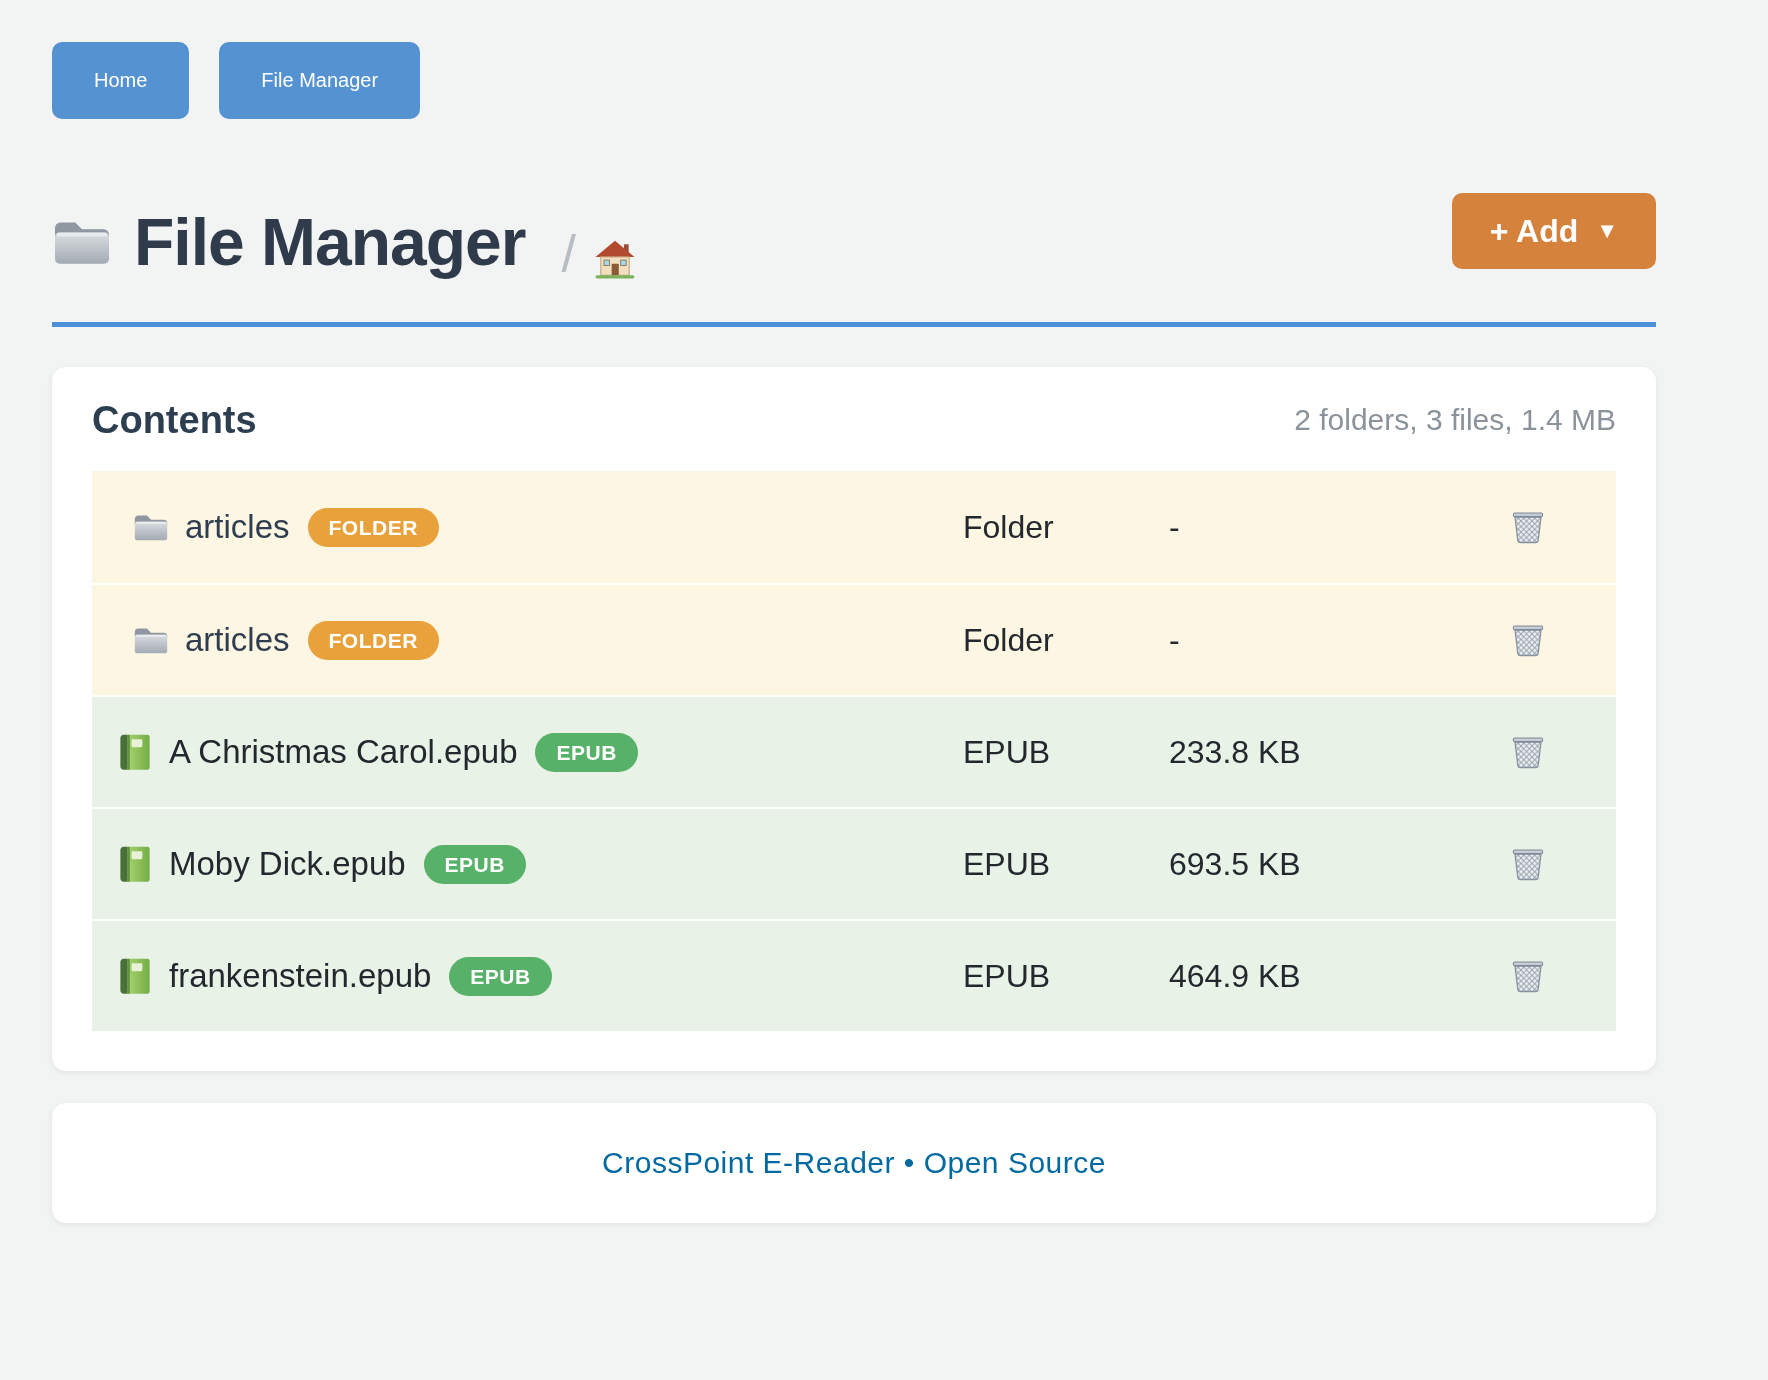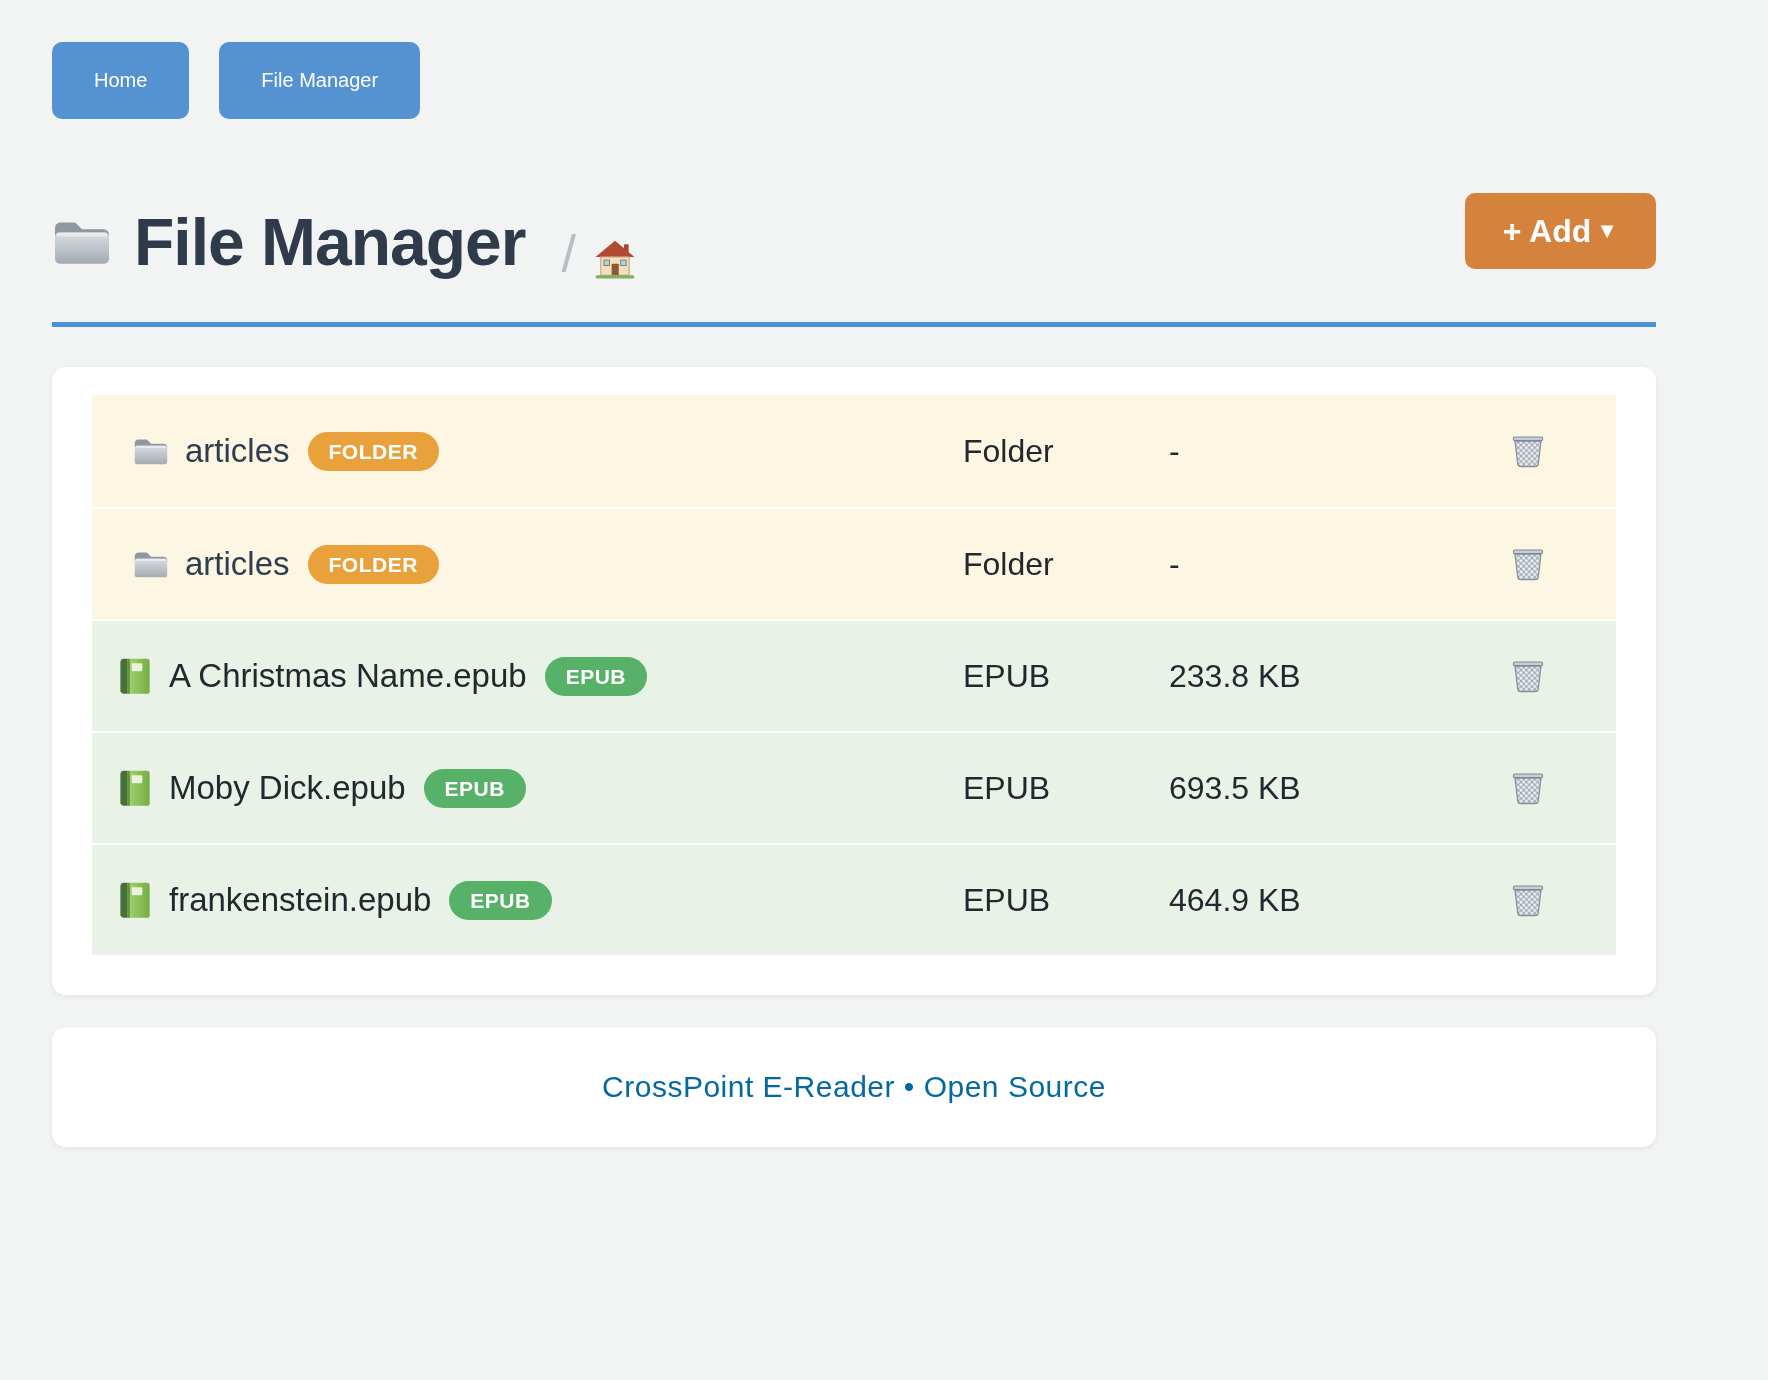--- a/index.html
+++ b/index.html
@@ -37,21 +37,21 @@
     margin-left: 18px; width: 42px; height: 42px;
     align-self: flex-end; margin-bottom: 2px; cursor: pointer;
   }
   .crumb-home svg { width: 42px; height: 42px; display: block; }
   .add-btn {
     margin-left: auto; align-self: flex-start; margin-top: -9px;
     height: 76px; padding: 0 38px;
     background: #d5823d; color: #fff;
     font-size: 32px; font-weight: bold; font-family: inherit;
     border: none; border-radius: 10px;
-    display: flex; align-items: center; gap: 5px; cursor: pointer;
+    display: flex; align-items: center; gap: 18px; cursor: pointer;
   }
   .add-caret { font-size: 22px; line-height: 1; }
 
   .divider { margin-top: 40px; height: 5px; background: #4a90d8; border: none; }
 
   
   .card {
     margin-top: 40px; background: #fff; border-radius: 14px;
     padding: 28px 40px 40px 40px;
     box-shadow: 0 2px 6px rgba(0,0,0,0.07);
@@ -143,20 +143,24 @@
       </span>
     <button class="add-btn">
       <span>+ Add</span>
       <span class="add-caret">▼</span>
     </button>
   </div>
 
   <hr class="divider">
 
   <div class="card">
+    <div class="card-header">
+      <div class="card-title">Contents</div>
+      <div class="card-summary">2 folders, 3 files, 1.4 MB</div>
+    </div>
 
     <div class="ftable">
       <div id="table-body">
   <div class="trow row-folder">
     <div class="cell-name">
       <span class="row-icon">
                 <svg viewBox="0 0 40 34" xmlns="http://www.w3.org/2000/svg">
                   <defs>
                     <linearGradient id="fg" x1="0" y1="0" x2="0" y2="1">
                       <stop offset="0" stop-color="#dadee2"></stop>
@@ -234,21 +238,21 @@
                       <stop offset="0" stop-color="#a8d36e"></stop>
                       <stop offset="1" stop-color="#74ad46"></stop>
                     </linearGradient>
                   </defs>
                   <path d="M6 2.5h3v31H6c-1.8 0-3-1.2-3-3v-25c0-1.8 1.2-3 3-3z" fill="#47703a"></path>
                   <rect x="9" y="2.5" width="20" height="31" rx="2" fill="url(#bg1)"></rect>
                   <rect x="9" y="2.5" width="2.4" height="31" fill="#5f9140"></rect>
                   <rect x="13" y="6.5" width="9.5" height="7" rx="1" fill="#eef3de" opacity="0.95"></rect>
                 </svg>
               </span>
-      <span class="fname name-epub">A Christmas Name.epub</span>
+      <span class="fname name-epub">A Christmas Carol.epub</span>
       <span class="badge badge-epub">EPUB</span>
     </div>
     <div class="cell-type">EPUB</div>
     <div class="cell-size">233.8 KB</div>
     <div class="cell-actions">
       <button class="trash-btn">
         <span><svg viewBox="0 0 36 34" xmlns="http://www.w3.org/2000/svg">
                     <defs>
                       <pattern id="mesh" width="5.5" height="5.5" patternUnits="userSpaceOnUse">
                         <path d="M0 0L5.5 5.5M5.5 0L0 5.5" stroke="#97a1ad" stroke-width="1"></path>

